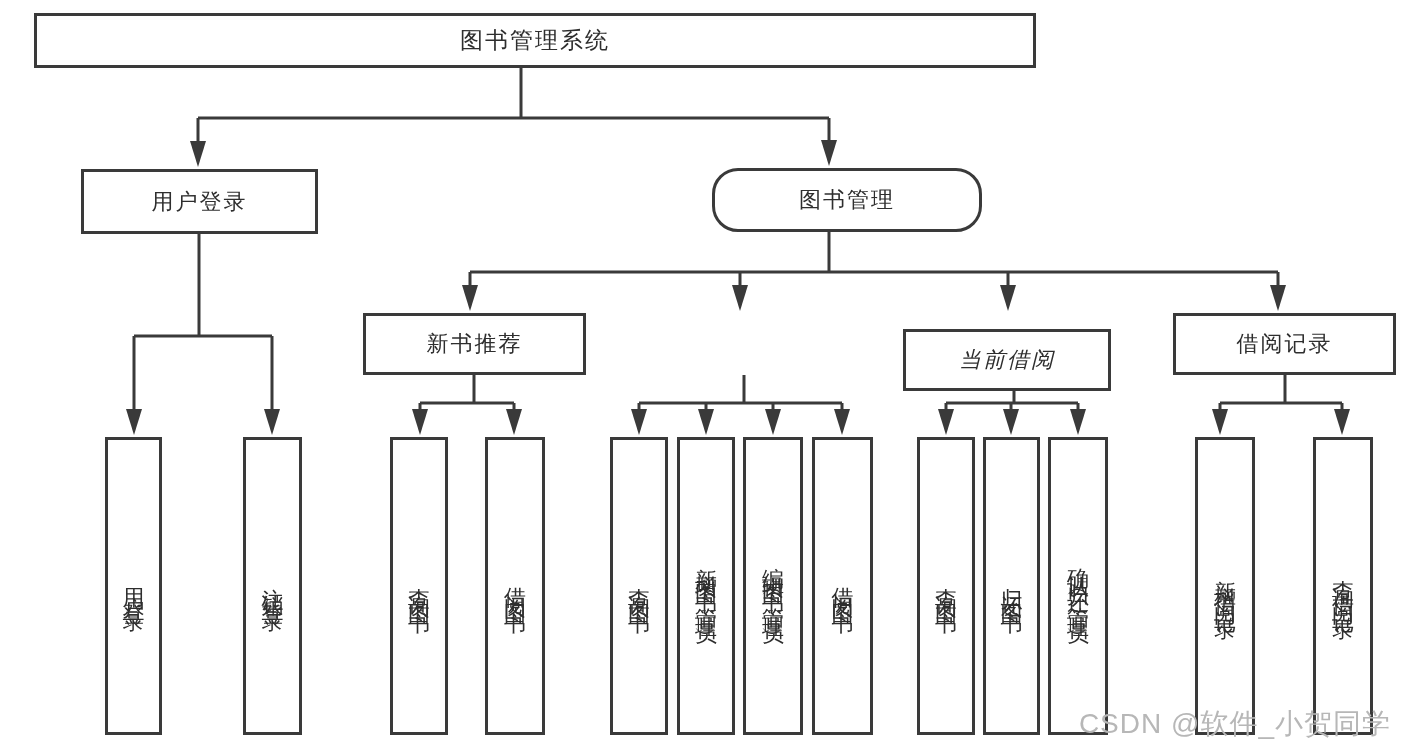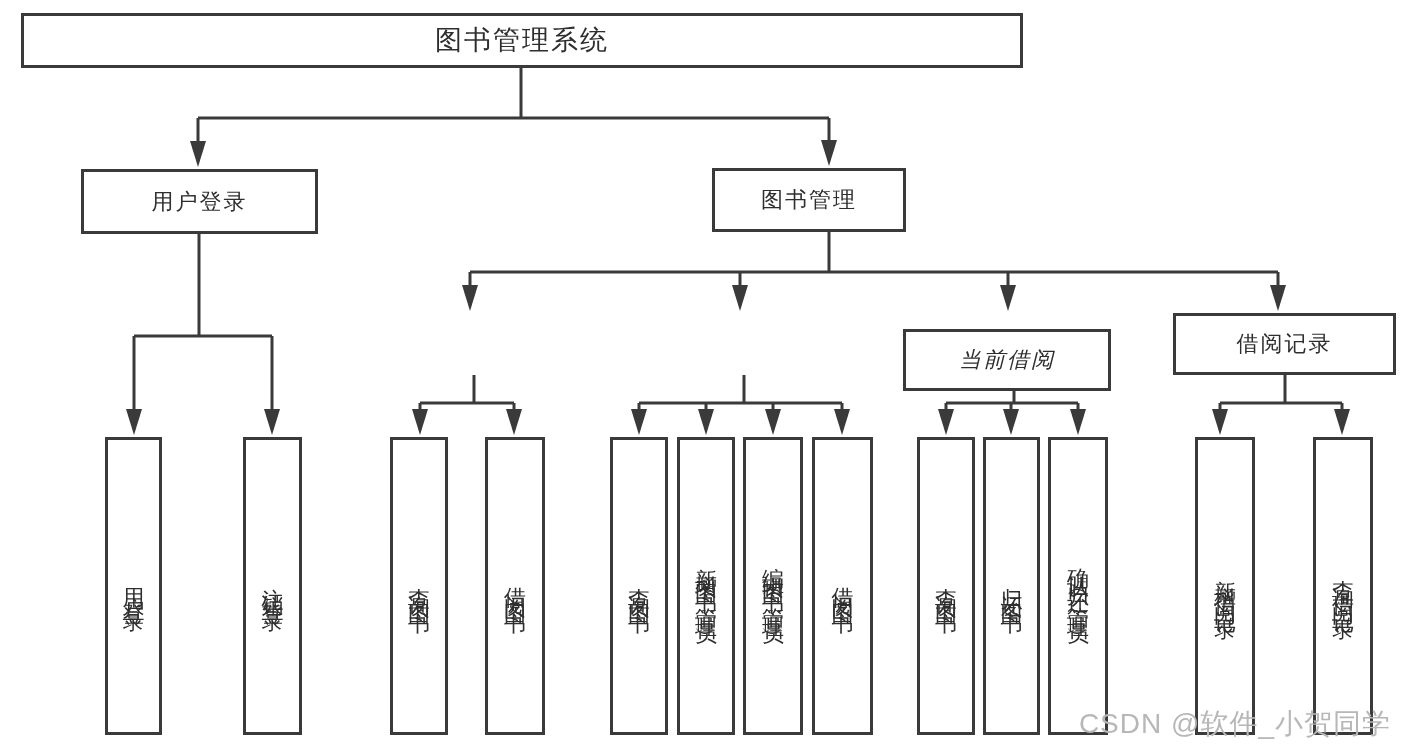--- a/index.html
+++ b/index.html
@@ -29,21 +29,21 @@
     background: #ffffff;
     display: flex;
     align-items: center;
     justify-content: center;
     color: #2e2e2e;
     font-size: 22px;
     letter-spacing: 2px;
     line-height: 1;
     white-space: nowrap;
   }
-  .root-box { border-width: 3px; font-size: 27px; }
+  .root-box { border-width: 3px; font-size: 23px; margin-left: 13px; }
   .vbox {
     writing-mode: vertical-lr;
     text-orientation: mixed;
     letter-spacing: 8px;
     font-size: 22px;
     white-space: normal;
   }
   .watermark {
     position: absolute;
     right: 14px;
@@ -83,22 +83,23 @@
     <polygon class="ahead" points="938,409 954,409 946,435"></polygon>
     <polygon class="ahead" points="1003,409 1019,409 1011,435"></polygon>
     <polygon class="ahead" points="1070,409 1086,409 1078,435"></polygon>
     <polygon class="ahead" points="1212,409 1228,409 1220,435"></polygon>
     <polygon class="ahead" points="1334,409 1350,409 1342,435"></polygon>
   </svg>
 
   <div class="box root-box" style="left:21px; top:13px; width:1002px; height:55px;">图书管理系统</div>
 
   <div class="box" style="left:81px; top:169px; width:237px; height:65px;">用户登录</div>
-  <div class="box" style="left:712px; top:168px; width:194px; height:64px;">图书管理</div>
+  <div class="box" style="left:712px; top:168px; width:270px; height:64px;border-radius:26px;">图书管理</div>
 
+  <div class="box" style="left:363px; top:313px; width:223px; height:62px;">新书推荐</div>
   <div class="box" style="left:903px; top:329px; width:208px; height:62px;font-style:italic;">当前借阅</div>
   <div class="box" style="left:1173px; top:313px; width:223px; height:62px;">借阅记录</div>
 
   <div class="box vbox" style="left:105px; top:437px; width:57px; height:298px;">用户登录</div>
   <div class="box vbox" style="left:243px; top:437px; width:59px; height:298px;">注销登录</div>
 
   <div class="box vbox" style="left:390px; top:437px; width:58px; height:298px;">查询图书</div>
   <div class="box vbox" style="left:485px; top:437px; width:60px; height:298px;">借阅图书</div>
 
   <div class="box vbox" style="left:610px; top:437px; width:58px; height:298px;">查询图书</div>

